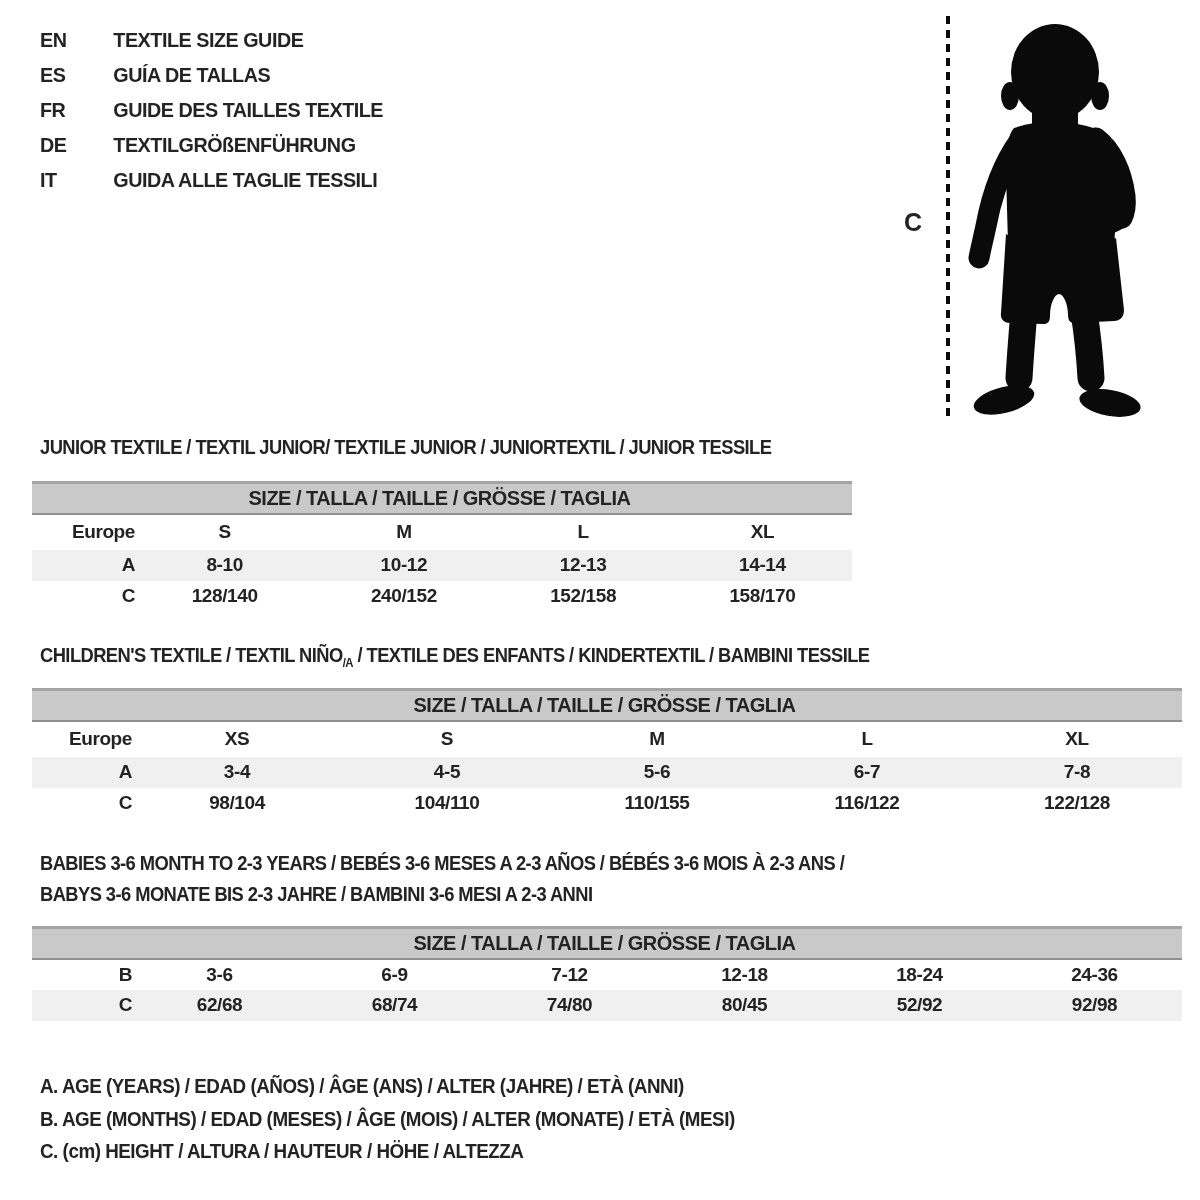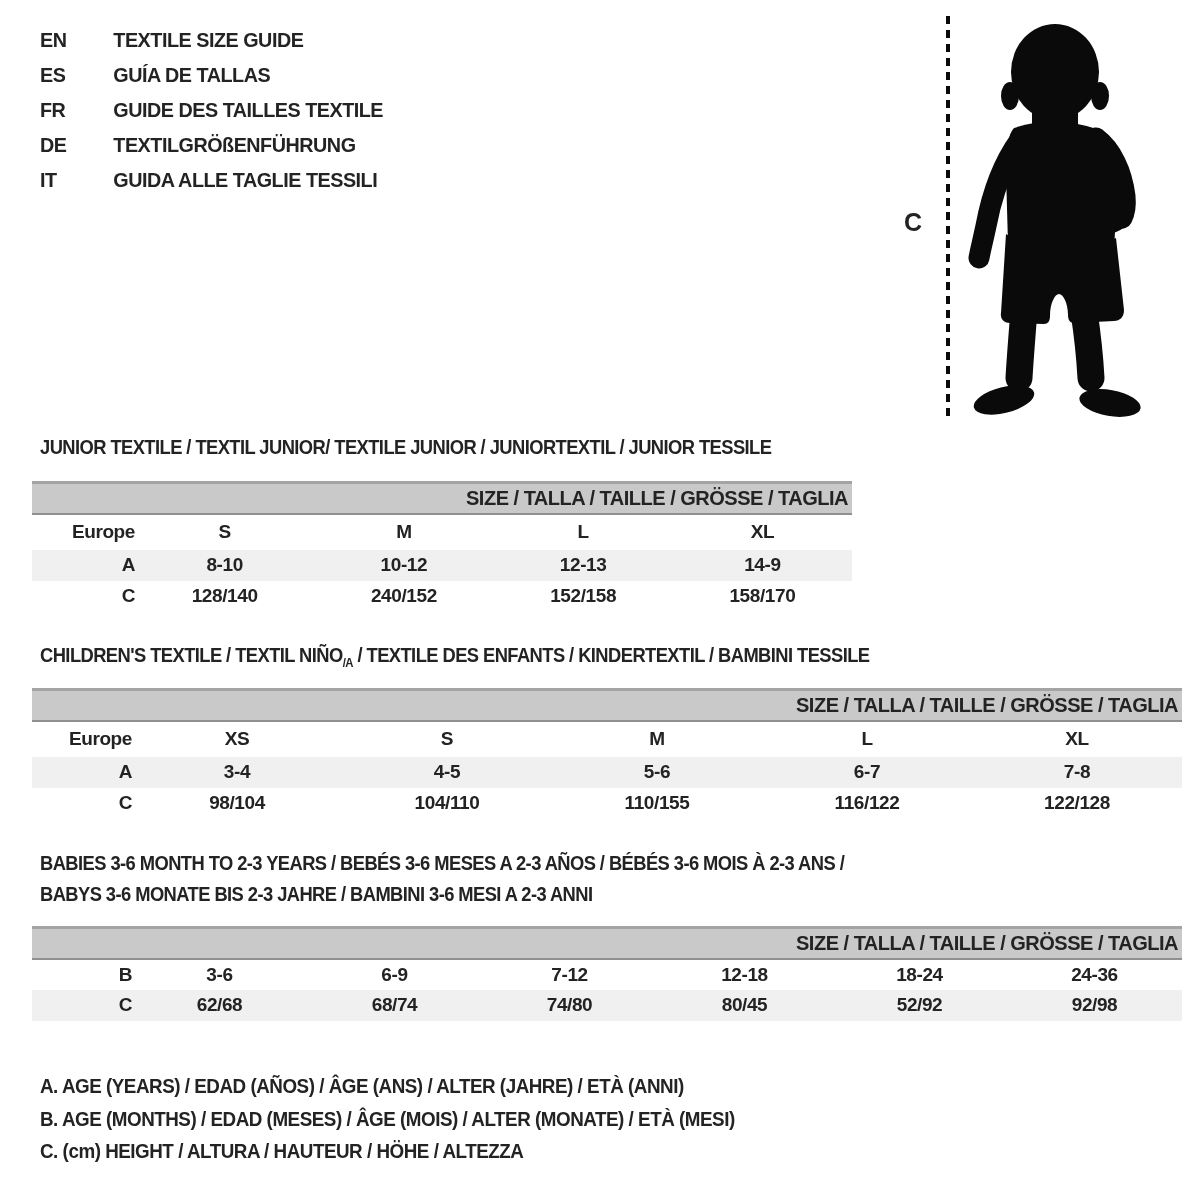--- a/index.html
+++ b/index.html
@@ -45,22 +45,22 @@
 
   
   table.size{
     position:absolute;border-collapse:collapse;table-layout:fixed;
     font-weight:700;font-size:19px;letter-spacing:-0.4px;
   }
   table.size th.band{
     background:var(--table-header-bg);
     border-top:3px solid var(--table-header-border-top);
     border-bottom:2px solid var(--table-header-border-bottom);
-    text-align:right;font-size:20px;font-weight:700;height:31px;
-    padding:0 4px 0 7px;letter-spacing:-0.5px;white-space:nowrap;
+    text-align:center;font-size:20px;font-weight:700;height:31px;
+    padding:0 12px 0 7px;letter-spacing:-0.5px;white-space:nowrap;
   }
   table.size td{height:31px;text-align:center;padding:0;white-space:nowrap;}
   table.size td.rowlabel{text-align:right;padding-left:7px;}
   table.size tr.r-europe td{height:36px;}
   table.size tr.shaded td{background:var(--row-shaded-bg);}
   #junior-table{left:32px;top:481px;width:820px;}
   #junior-table col.label-col{width:103px;}
   #children-table{left:32px;top:688px;width:1150px;}
   #children-table col.label-col{width:100px;}
   #babies-table{left:32px;top:926px;width:1150px;}
@@ -146,21 +146,21 @@
         <td>S</td>
         <td>M</td>
         <td>L</td>
         <td>XL</td>
       </tr>
       <tr class="shaded">
         <td class="rowlabel">A</td>
         <td>8-10</td>
         <td>10-12</td>
         <td>12-13</td>
-        <td>14-9</td>
+        <td>14-14</td>
       </tr>
       <tr>
         <td class="rowlabel">C</td>
         <td>128/140</td>
         <td>240/152</td>
         <td>152/158</td>
         <td>158/170</td>
       </tr>
     </tbody>
   </table>

